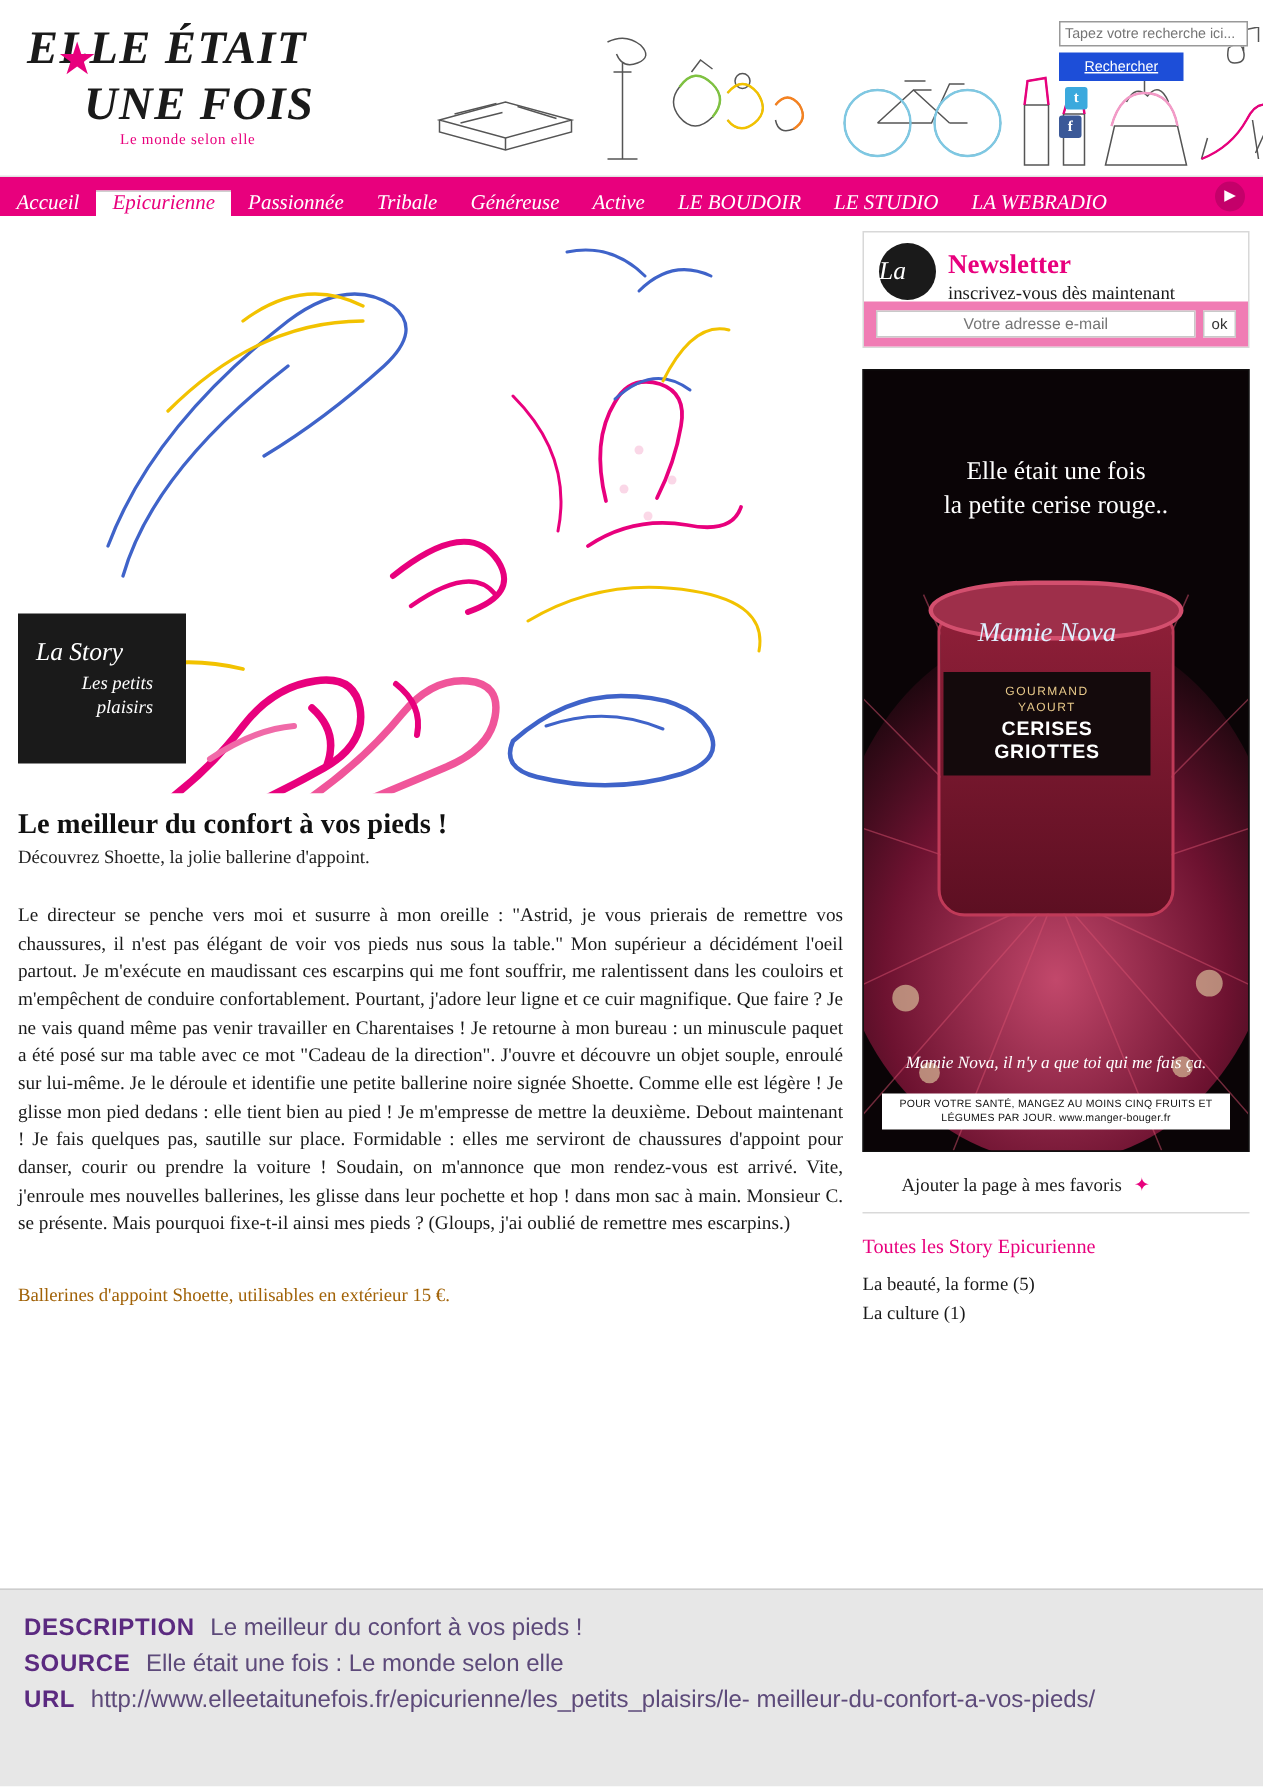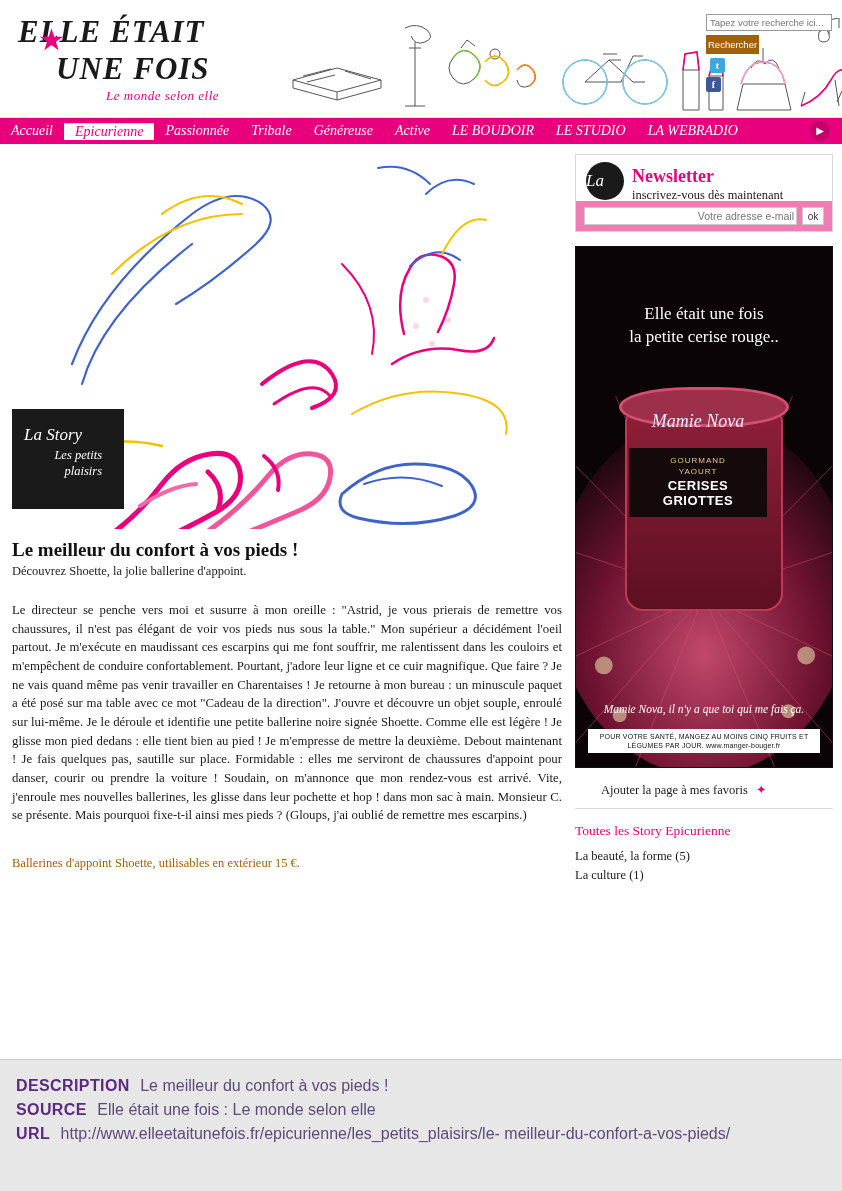--- a/index.html
+++ b/index.html
@@ -53,25 +53,24 @@
     position: absolute;
     left: 20px; top: 38px;
     width: 0; height: 0;
     color: #e8007d;
     font-size: 30px;
     line-height: 0;
   }
   .logo-star span { position:absolute; top:-14px; left:0; }
   .logo-tag {
     font-family: "Liberation Serif", serif;
-    font-style: italic;
-    font-size: 13px;
+    font-size: 10px;
     color: #e8007d;
     margin-top: 4px;
-    margin-left: 88px;
+    margin-left: 62px;
     letter-spacing: 0.5px;
   }
 
   
   .header-art {
     position:absolute;
     left: 285px; top: 18px;
     width: 557px; height: 94px;
     overflow:hidden;
   }
@@ -90,27 +89,28 @@
     height: 17px;
     border: 1px solid #999;
     background: #fff;
     font-size: 9.5px;
     color: #8c8c8c;
     padding: 1px 3px;
     font-family: "Liberation Sans", sans-serif;
   }
   .search-btn {
     height: 19px;
-    background: #a16207;
+    background: #1d4ed8;
     color: #fff;
     border: none;
     font-size: 9.5px;
-    padding: 0 2px;
+    padding: 0 17px;
     cursor: pointer;
     font-family: "Liberation Sans", sans-serif;
+    text-decoration: underline;
   }
   .social {
     width: 15px; height: 15px;
     display: inline-block;
     border-radius: 2px;
     color: #fff;
     font-size: 10px;
     line-height: 15px;
     text-align: center;
     font-weight: bold;
@@ -119,21 +119,21 @@
   .social.tw { background: #3ba9dd; margin-left: 4px; }
   .social.fb { background: #3b5998; }
 
   
   .nav {
     position: relative;
     width: 842px;
     height: 26px;
     background: #e8007d;
     display: flex;
-    align-items: center;
+    align-items: flex-end;
   }
   .nav-item {
     font-family: "Liberation Serif", serif;
     font-style: italic;
     font-size: 14px;
     color: #ffffff;
     padding: 0 11px;
     display: flex;
     align-items: center;
     cursor: pointer;
@@ -281,21 +281,21 @@
     display: flex;
     align-items: center;
     gap: 5px;
   }
   .nl-input {
     flex: 1;
     height: 18px;
     border: 1px solid #c9c9c9;
     font-size: 10.5px;
     color: #4a4a4a;
-    text-align: right;
+    text-align: center;
     font-family: "Liberation Sans", sans-serif;
     background: #fff;
   }
   .nl-ok {
     width: 22px; height: 18px;
     background: #fff;
     border: 1px solid #c9c9c9;
     font-size: 10px;
     color: #333;
     cursor: pointer;

